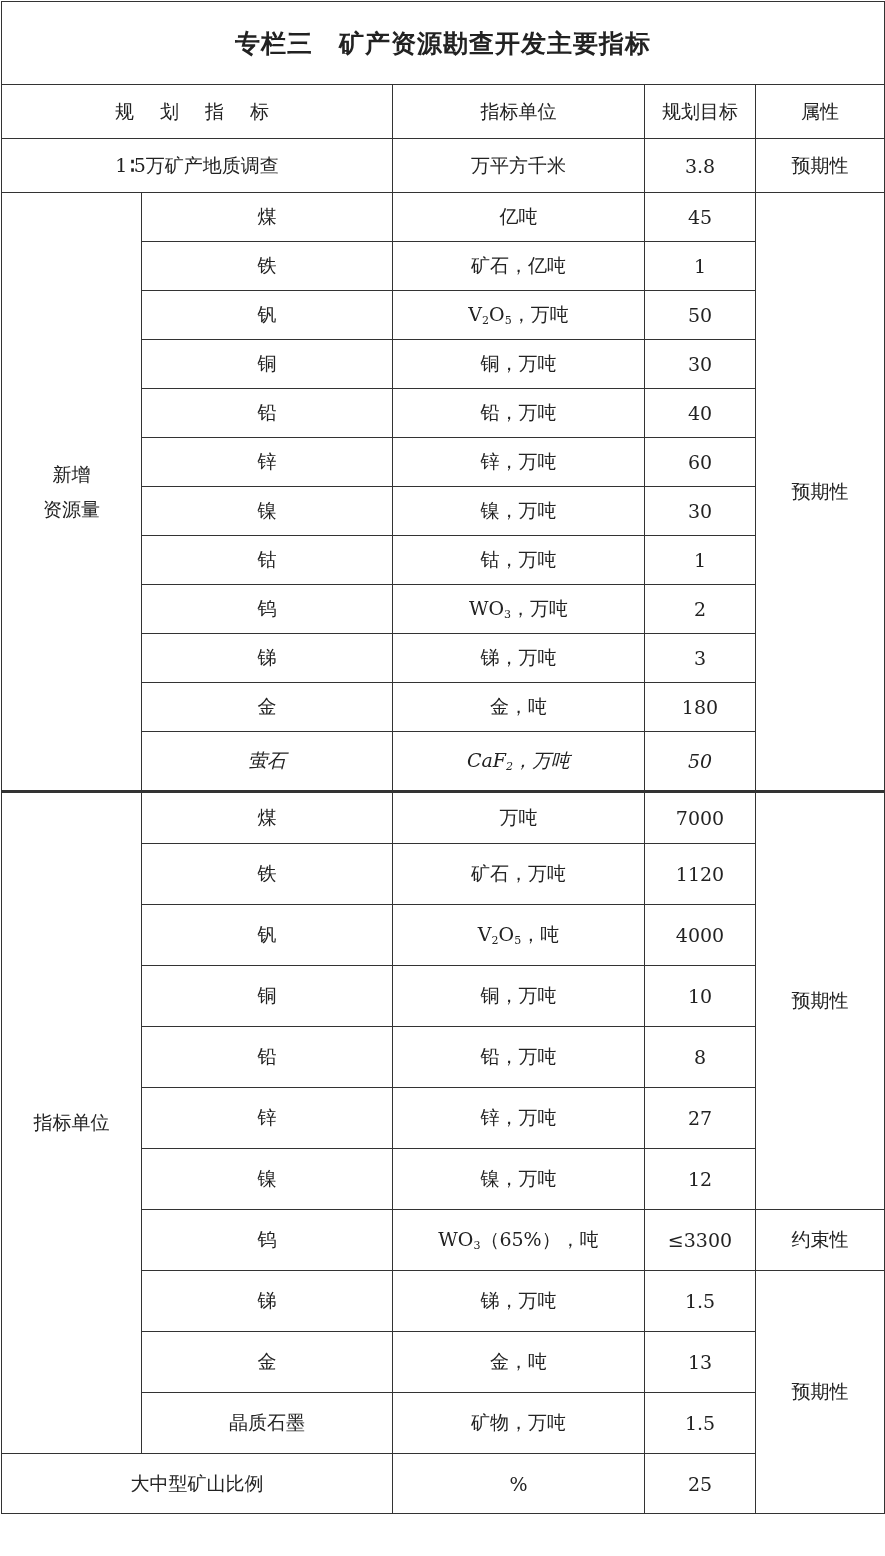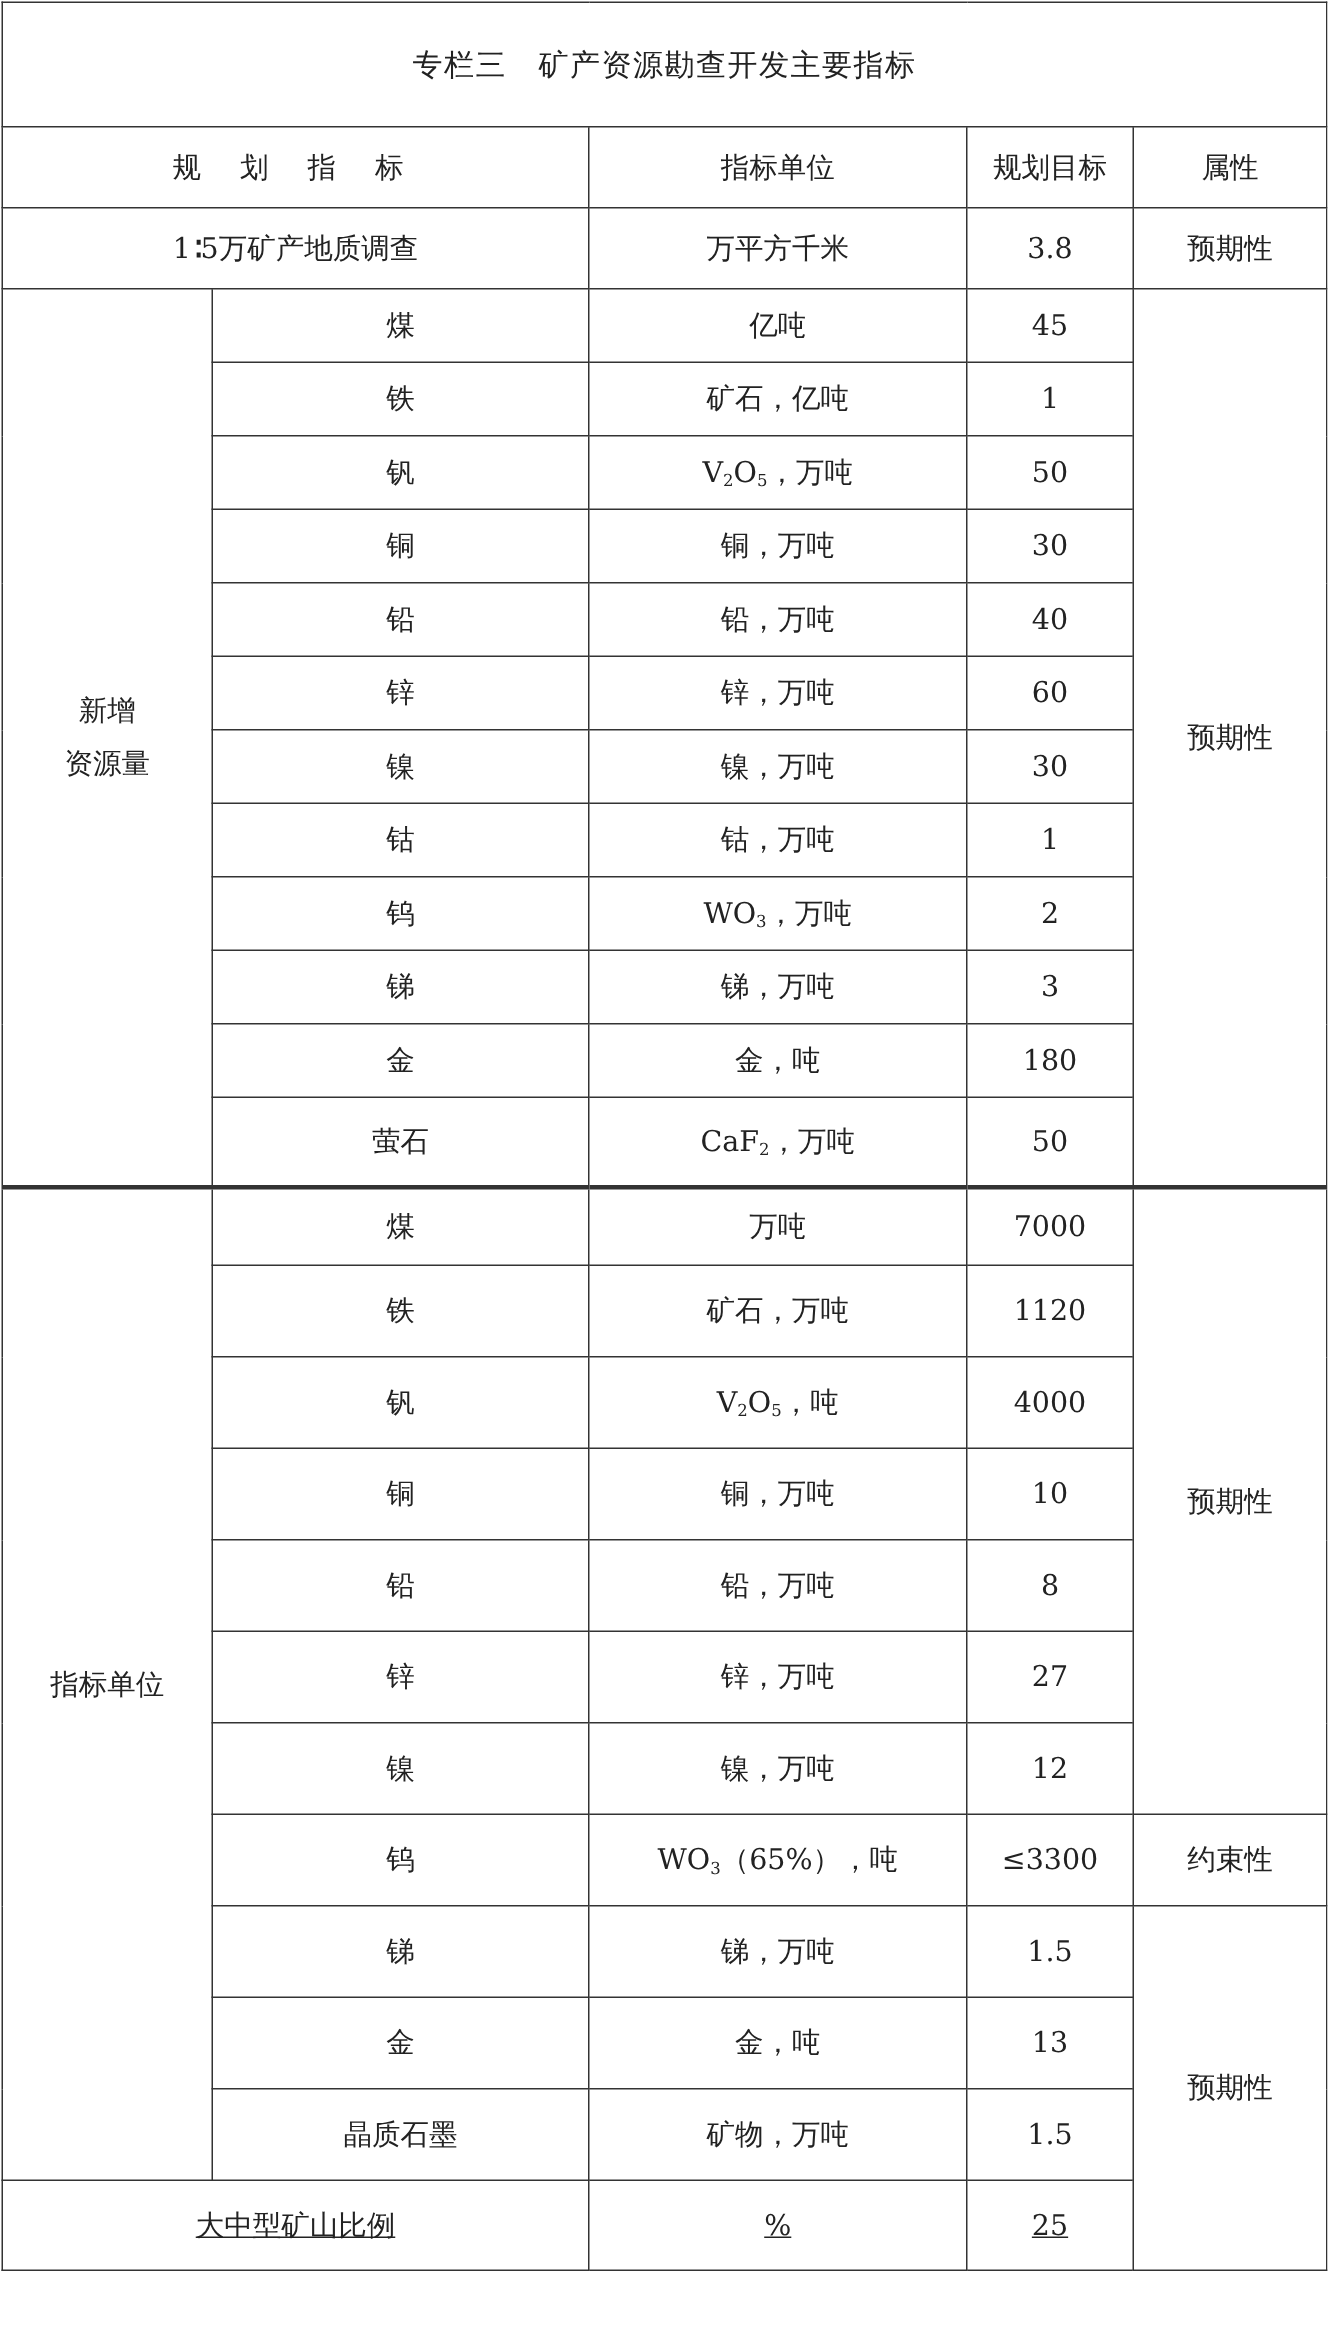--- a/index.html
+++ b/index.html
@@ -1,26 +1,26 @@
 <!DOCTYPE html>
 <html><head>
 <meta charset="utf-8">
 <style>
   html, body { margin: 0; padding: 0; background: #ffffff; }
   body { width: 885px; height: 1556px; overflow: hidden; font-family: "DejaVu Serif", "Liberation Serif", serif; color: #222; }
   table { border-collapse: collapse; table-layout: fixed; width: 883px; margin-left: 1px; margin-top: 1px; }
   td { border: 1.5px solid #333; text-align: center; vertical-align: middle; font-size: 19px; padding: 0; }
-  .title { font-family: "DejaVu Sans", "Liberation Sans", sans-serif; font-weight: normal; font-size: 20px; height: 82px; letter-spacing: 1px; }
+  .title { font-family: "DejaVu Sans", "Liberation Sans", sans-serif; font-weight: bold; font-size: 25px; height: 82px; letter-spacing: 1px; }
   .hdr { height: 54px; }
   .r1 { height: 54px; margin-top: 32px; }
   .ra { height: 49px; }
-  .ra-last { height: 60px; }
+  .ra-last { height: 60px; font-style: italic; }
   .rb { height: 61px; }
   .rb-first { height: 52px; }
-  .rlast { height: 60px; text-decoration: underline; }
+  .rlast { height: 60px; }
   .sp { letter-spacing: 10px; margin-top: 36px; }
   sub { font-size: 11px; vertical-align: -3px; }
   .thick-top td { border-top: 3px solid #333; }
   .tl { line-height: 1.8; }
 </style>
 </head>
 <body>
 
 <table>
   <colgroup>

